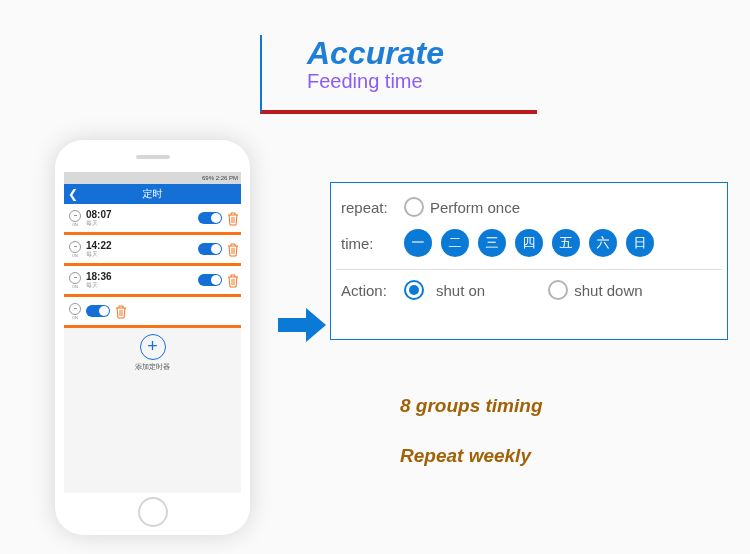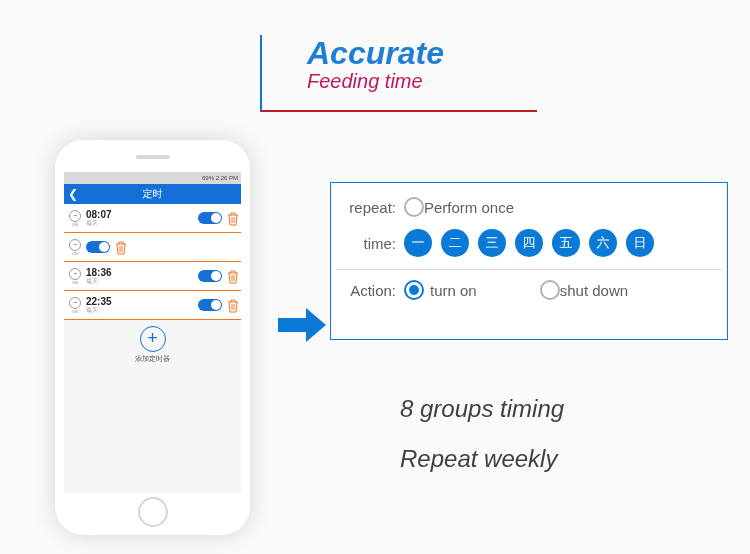--- a/index.html
+++ b/index.html
@@ -11,33 +11,32 @@
     position: relative;
     overflow: hidden;
   }
   .title-box {
     position: absolute;
     top: 35px;
     left: 260px;
     width: 230px;
     height: 75px;
     border-left: 2px solid #0a7ad6;
-    border-bottom: 2px solid #b91c1c;
+    border-bottom: 4px solid #b91c1c;
     padding-left: 45px;
   }
   .title-main {
     font-size: 32px;
     font-weight: bold;
     font-style: italic;
     color: #1f7fd6;
   }
   .title-sub {
     font-size: 20px;
-    font-style: italic;
-    color: #be185d;
+    color: #8b5cf6;
     margin-top: -2px;
   }
   
   .phone {
     position: absolute;
     top: 140px;
     left: 55px;
     width: 195px;
     height: 395px;
     background: #fff;
@@ -103,21 +102,21 @@
     text-align: center;
     font-family: Liberation Serif, serif;
   }
   .timer-list {
     background: #fff;
   }
   .timer-row {
     display: flex;
     align-items: center;
     height: 28px;
-    border-bottom: 1px solid #f97316;
+    border-bottom: 3px solid #f97316;
     padding: 0 4px;
   }
   .timer-icon {
     width: 14px;
     height: 18px;
     display: flex;
     flex-direction: column;
     align-items: center;
     justify-content: center;
     color: #9a9a9a;
@@ -221,21 +220,20 @@
     color: #606060;
   }
   .panel-row {
     display: flex;
     align-items: center;
     margin-bottom: 12px;
     gap: 8px;
   }
   .panel-label {
     width: 55px;
-    text-align: right;
   }
   .radio {
     width: 20px;
     height: 20px;
     border: 2px solid #b3b3b3;
     border-radius: 50%;
     box-sizing: border-box;
     flex-shrink: 0;
     display: flex;
     align-items: center;
@@ -247,20 +245,21 @@
   .radio.checked::after {
     content: "";
     width: 10px;
     height: 10px;
     background: #0a7ad6;
     border-radius: 50%;
   }
   .radio-opt {
     display: flex;
     align-items: center;
+    gap: 6px;
   }
   .day-chip {
     width: 28px;
     height: 28px;
     border-radius: 50%;
     background: #0a7ad6;
     color: #fff;
     font-size: 13px;
     display: flex;
     align-items: center;
@@ -269,24 +268,24 @@
   }
   .panel .hr {
     height: 1px;
     background: #ddd;
     margin: 8px -5px 10px;
   }
   
   .big-text {
     position: absolute;
     left: 400px;
-    font-size: 24px;
-    font-weight: normal;
+    font-size: 19px;
+    font-weight: bold;
     font-style: italic;
-    color: #404040;
+    color: #a16207;
   }
 </style>
 </head>
 <body>
 
 <div class="title-box">
   <div class="title-main">Accurate</div>
   <div class="title-sub">Feeding time</div>
 </div>
 
@@ -315,20 +314,24 @@
       <svg width="12" height="14" viewBox="0 0 12 14">
               <path d="M1 3h10M4 3V1h4v2M2 3l1 10h6l1-10M5 5v6M7 5v6" stroke="#f57321" stroke-width="1" fill="none"></path>
             </svg>
     </div>
         </div>
         <div class="timer-row">
     <div class="timer-icon">
       <div class="clock"></div>
             <div class="on-text">ON</div>
     </div>
+    <div class="timer-info">
+      <div class="timer-time">14:22</div>
+      <div class="timer-sub">每天</div>
+    </div>
     <div class="toggle"></div>
     <div class="trash">
       <svg width="12" height="14" viewBox="0 0 12 14">
               <path d="M1 3h10M4 3V1h4v2M2 3l1 10h6l1-10M5 5v6M7 5v6" stroke="#f57321" stroke-width="1" fill="none"></path>
             </svg>
     </div>
         </div>
         <div class="timer-row">
     <div class="timer-icon">
       <div class="clock"></div>
@@ -342,24 +345,20 @@
     <div class="trash">
       <svg width="12" height="14" viewBox="0 0 12 14">
               <path d="M1 3h10M4 3V1h4v2M2 3l1 10h6l1-10M5 5v6M7 5v6" stroke="#f57321" stroke-width="1" fill="none"></path>
             </svg>
     </div>
         </div>
         <div class="timer-row">
     <div class="timer-icon">
       <div class="clock"></div>
             <div class="on-text">ON</div>
-    </div>
-    <div class="timer-info">
-      <div class="timer-time">22:35</div>
-      <div class="timer-sub">每天</div>
     </div>
     <div class="toggle"></div>
     <div class="trash">
       <svg width="12" height="14" viewBox="0 0 12 14">
               <path d="M1 3h10M4 3V1h4v2M2 3l1 10h6l1-10M5 5v6M7 5v6" stroke="#f57321" stroke-width="1" fill="none"></path>
             </svg>
     </div>
         </div>
       </div>
     <div class="add-area">
@@ -394,21 +393,21 @@
         <div class="day-chip">五</div>
         <div class="day-chip">六</div>
         <div class="day-chip">日</div>
       </div>
   </div>
   <div class="hr"></div>
   <div class="panel-row" style="margin-bottom:12px">
     <div class="panel-label">Action:</div>
     <div class="radio-opt">
       <div class="radio checked"></div>
-      <span style="margin-left:6px">turn on</span>
+      <span style="margin-left:6px">shut on</span>
     </div>
     <div class="radio-opt" style="margin-left:55px">
       <div class="radio"></div>
       <span>shut down</span>
     </div>
   </div>
 </div>
 
 <div class="big-text" style="top:395px">8 groups timing</div>
 <div class="big-text" style="top:445px">Repeat weekly</div>

